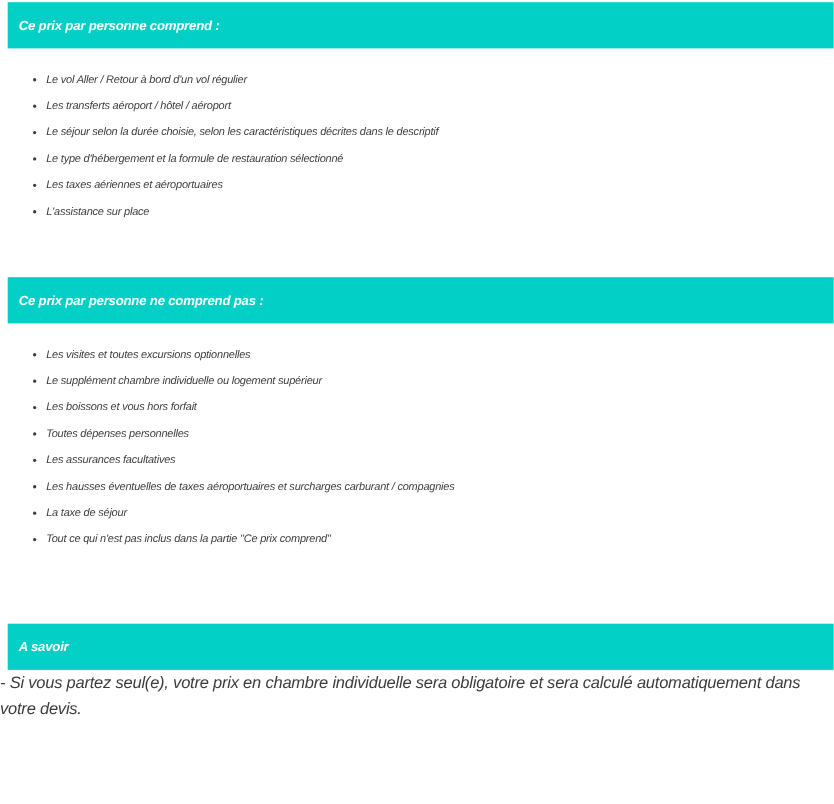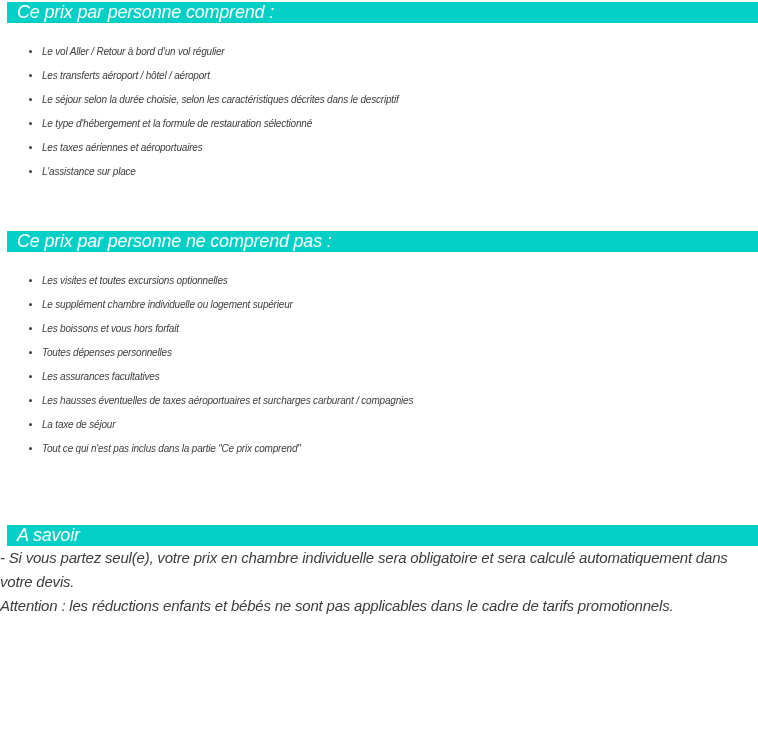--- a/index.html
+++ b/index.html
@@ -16,25 +16,25 @@
   body {
     width: 758px;
     height: 731px;
     overflow: hidden;
     font-family: "Liberation Sans", sans-serif;
     font-style: italic;
     color: var(--ink);
   }
   .section-bar {
     margin-left: 7px;
-    height: 21px;
+    height: 42px;
     background: var(--accent);
     color: var(--header-ink);
-    font-weight: 400;
-    font-size: 18px;
+    font-weight: 700;
+    font-size: 12px;
     letter-spacing: -0.2px;
     display: flex;
     align-items: center;
     padding-left: 10px;
   }
   #section-includes .section-bar { margin-top: 2px; }
   #section-excludes .section-bar { margin-top: 47px; }
   #section-notes    .section-bar { margin-top: 64px; text-align: right; }
   ul.price-list {
     margin: 17px 0 0 0;
@@ -82,17 +82,16 @@
       <li>Les hausses éventuelles de taxes aéroportuaires et surcharges carburant / compagnies</li>
       <li>La taxe de séjour</li>
       <li>Tout ce qui n'est pas inclus dans la partie "Ce prix comprend"</li>
     </ul>
   </section>
 
   <section id="section-notes">
     <header class="section-bar">A savoir</header>
     <div class="notes">
       <p>- Si vous partez seul(e), votre prix en chambre individuelle sera obligatoire et sera calculé automatiquement dans votre devis.</p>
-      <p>Attention : les réductions enfants et bébés ne sont pas applicables dans le cadre de tarifs promotionnels.</p>
     </div>
   </section>
 
 </main>
 
 </body></html>

